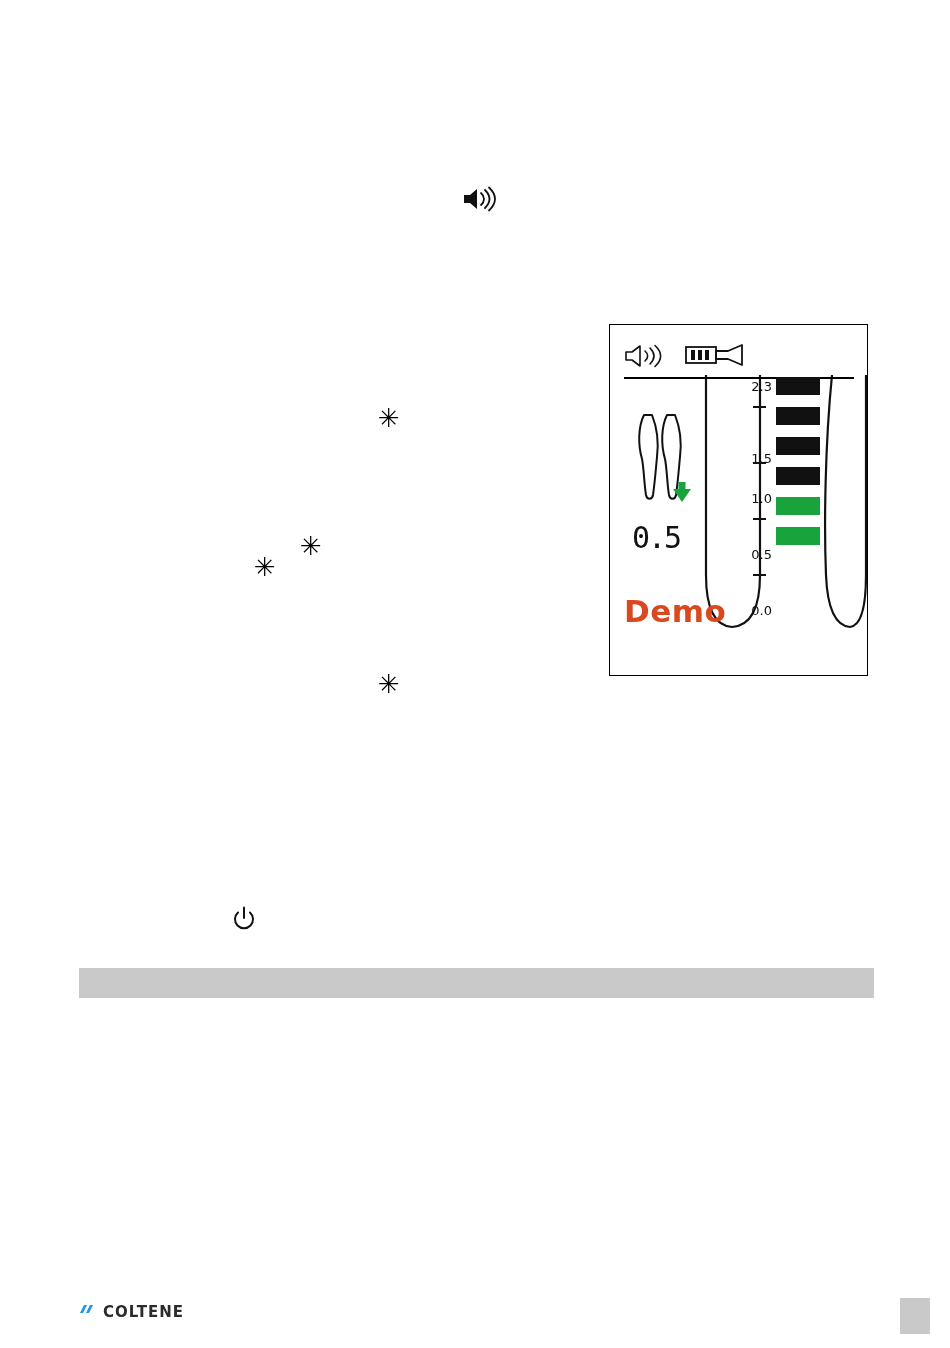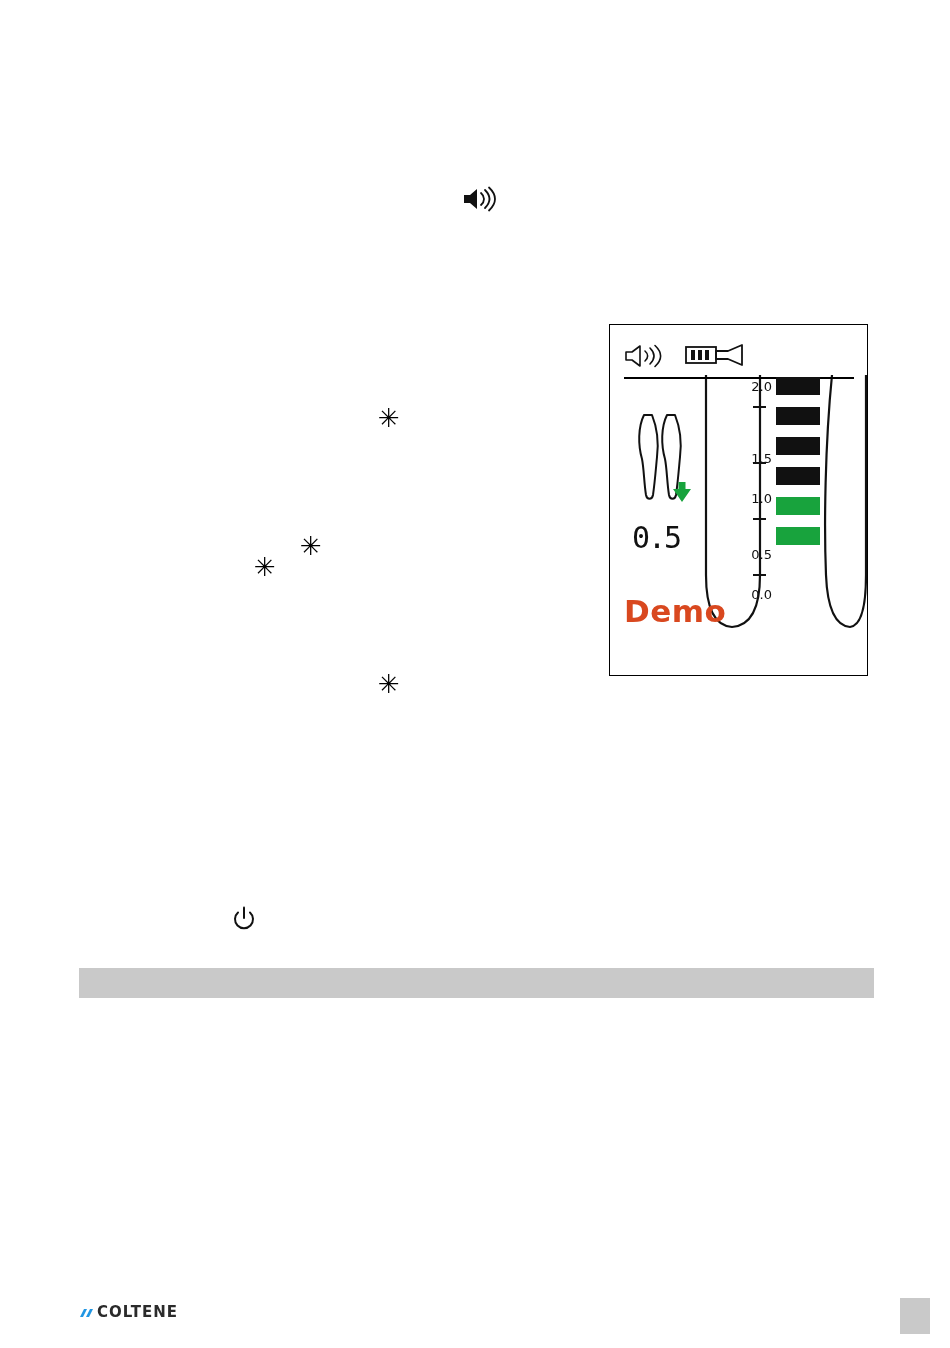--- a/index.html
+++ b/index.html
@@ -137,21 +137,22 @@
   .bar.green { background: #18a33d; }
 
   
   #disp-svg { left: 0; top: 0; }
 
   
   #footer-logo {
     left: 79px;
     top: 1303px;
     display: flex;
-    align-items: flex-end;
+    align-items: flex-start;
+    gap: 6px;
   }
   #logo-mark {
     width: 18px; height: 14px;
   }
   #logo-text {
     font-family: "DejaVu Sans", sans-serif;
     font-weight: bold;
     font-size: 15px;
     letter-spacing: 1px;
     color: #2b2b2b;
@@ -234,29 +235,29 @@
       <svg viewBox="0 0 20 22" width="20" height="22" aria-hidden="true">
         <path d="M10 21 L1 8 L6.5 8 L6.5 1 L13.5 1 L13.5 8 L19 8 Z" fill="#18a33d"></path>
       </svg>
     </div>
 
     <div class="disp-abs" id="disp-readout">0.5</div>
 
     <div class="disp-abs" id="disp-demo">Demo</div>
 
     <div class="disp-abs" id="disp-scale">
-      <div class="scale-row" style="top:0px;">2.0</div>
+      <div class="scale-row" style="top:0px;">2.3</div>
       <div class="scale-tick" style="top:27px;"></div>
       <div class="scale-row" style="top:72px;">1.5</div>
       <div class="scale-tick" style="top:83px;"></div>
       <div class="scale-row" style="top:112px;">1.0</div>
       <div class="scale-tick" style="top:139px;"></div>
       <div class="scale-row" style="top:168px;">0.5</div>
       <div class="scale-tick" style="top:195px;"></div>
-      <div class="scale-row" style="top:208px;">0.0</div>
+      <div class="scale-row" style="top:224px;">0.0</div>
     </div>
 
     <div class="bar black" style="top:52px;"></div>
     <div class="bar black" style="top:82px;"></div>
     <div class="bar black" style="top:112px;"></div>
     <div class="bar black" style="top:142px;"></div>
     <div class="bar green" style="top:172px;"></div>
     <div class="bar green" style="top:202px;"></div>
 
   </div>

